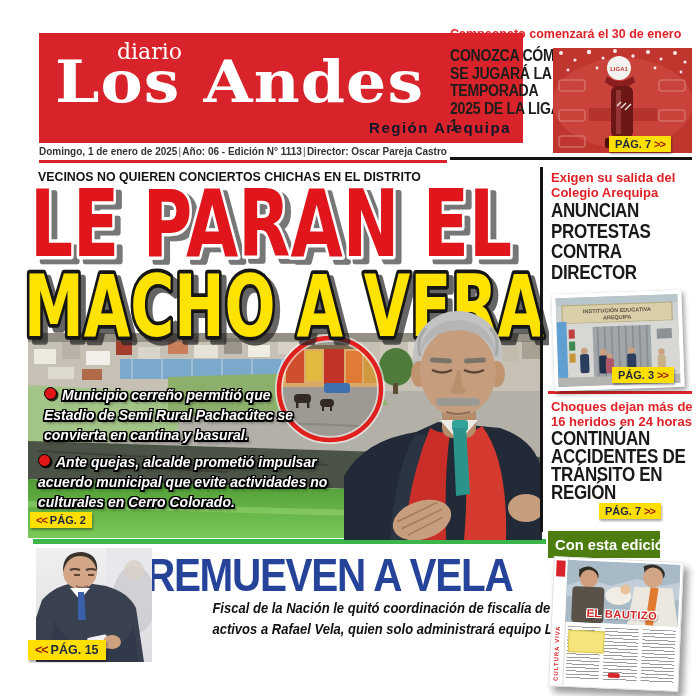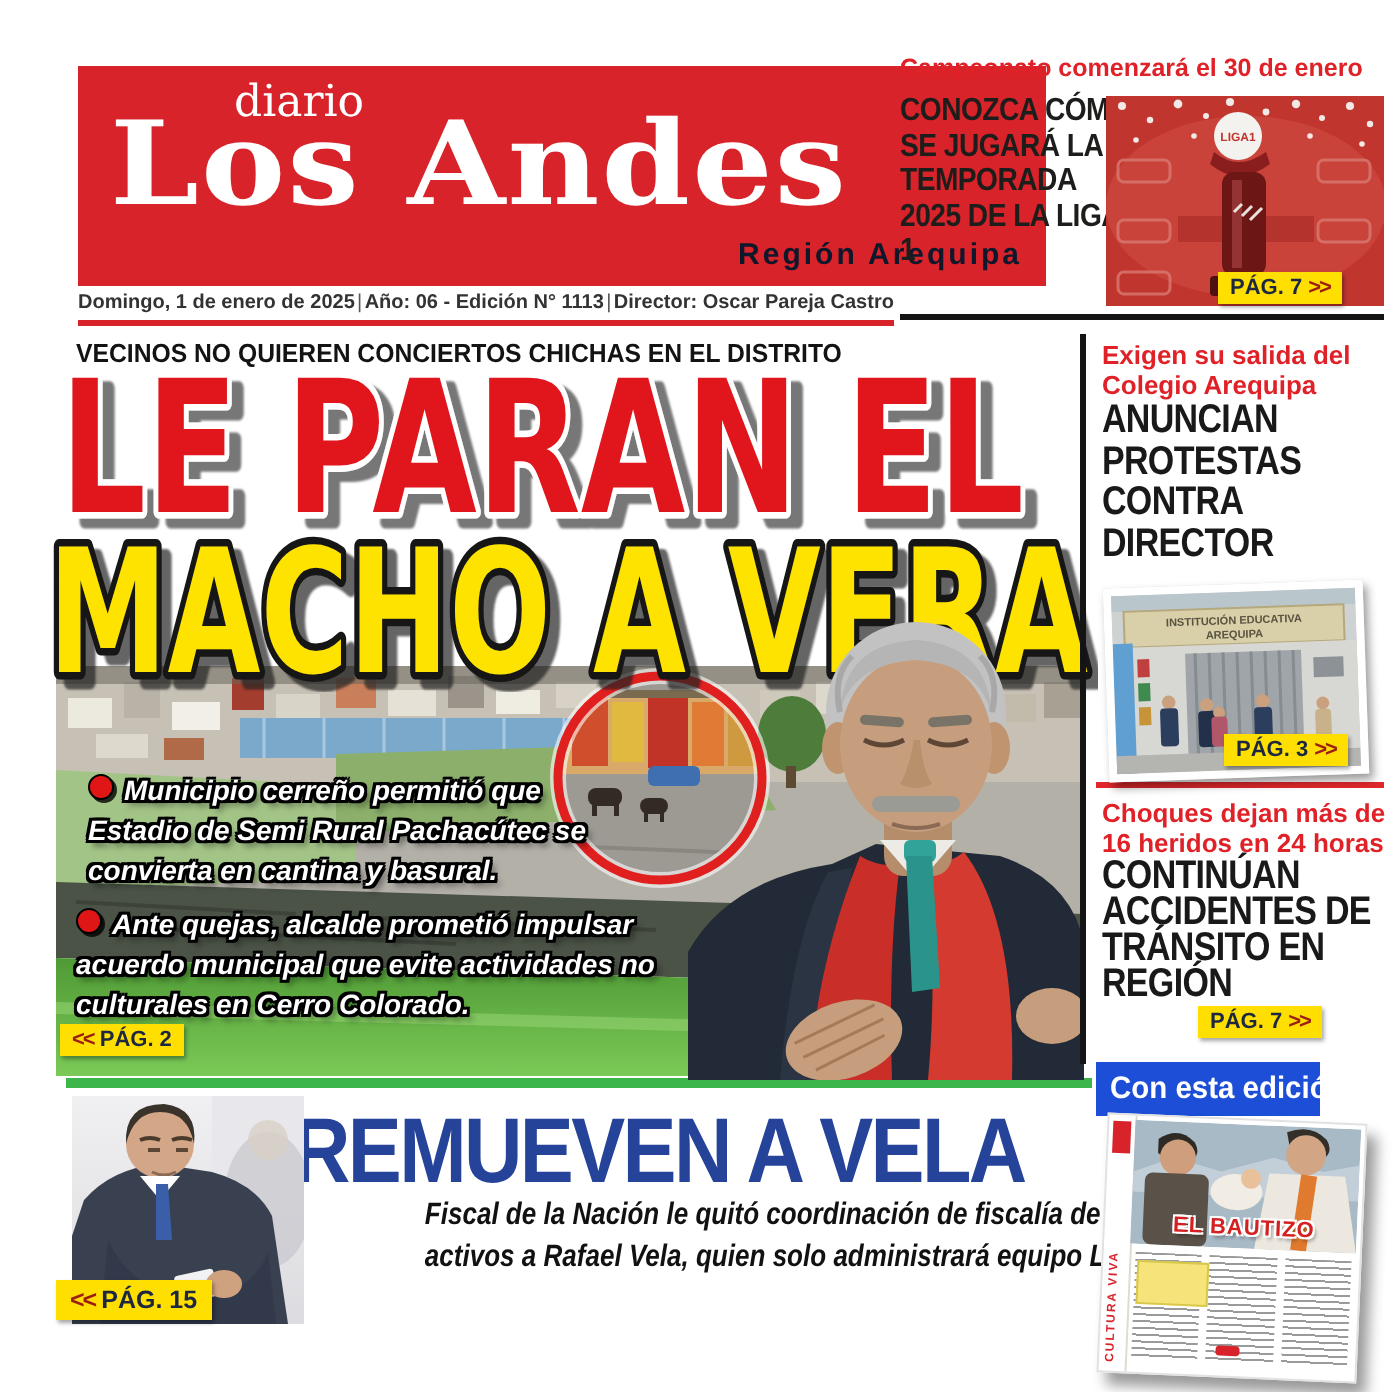--- a/index.html
+++ b/index.html
@@ -49,21 +49,21 @@
   
   .vline{left:540px;top:167px;width:2.5px;height:365px;background:#141414;z-index:6;}
   .sb-kicker{left:551px;color:#e02228;font-weight:bold;font-size:13px;line-height:1.12;width:142px;}
   .sb-headline{left:551px;width:166px;transform:scaleX(0.85);transform-origin:0 0;
                font-weight:bold;color:#191919;letter-spacing:-0.4px;}
   .sb1-h{top:200px;font-size:20px;line-height:20.5px;}
   .sb2-h{top:429px;font-size:20px;line-height:18px;}
   .school-photo{left:553px;top:292px;width:122px;height:89px;border:4px solid #fff;
       transform:rotate(-2deg);box-shadow:2px 3px 5px rgba(0,0,0,.4);background:#cfd2d2;z-index:2;}
   .redsep{left:548px;top:391px;width:144px;height:3px;background:#e0282c;}
-  .cee{left:548px;top:531px;width:112px;height:27px;background:#1d4ed8;display:flex;align-items:center;
+  .cee{left:548px;top:531px;width:112px;height:27px;background:#4d7c0f;display:flex;align-items:center;
        padding-left:7px;box-sizing:border-box;}
   .cee span{display:inline-block;transform:scaleX(0.95);transform-origin:0 50%;color:#fff;
        font-weight:bold;font-size:15.5px;white-space:nowrap;}
   .supplement{left:551px;top:559px;width:128px;height:128px;background:#fff;border:1px solid #e2e2e2;
       transform:rotate(2.5deg);box-shadow:5px 6px 7px rgba(0,0,0,.40);z-index:1;}
   .sup-strip{position:absolute;left:0;top:0;width:13px;height:100%;border-right:1px solid #e0dcd2;}
   .sup-logo{position:absolute;left:2px;top:3px;width:9px;height:16px;background:#d8232a;}
   .sup-vtext{position:absolute;left:3px;bottom:4px;writing-mode:vertical-rl;transform:rotate(180deg);
       color:#d8232a;font-weight:bold;font-size:6px;letter-spacing:1px;white-space:nowrap;}
   .sup-title{position:absolute;left:13px;right:2px;top:48px;text-align:center;color:#d42020;

